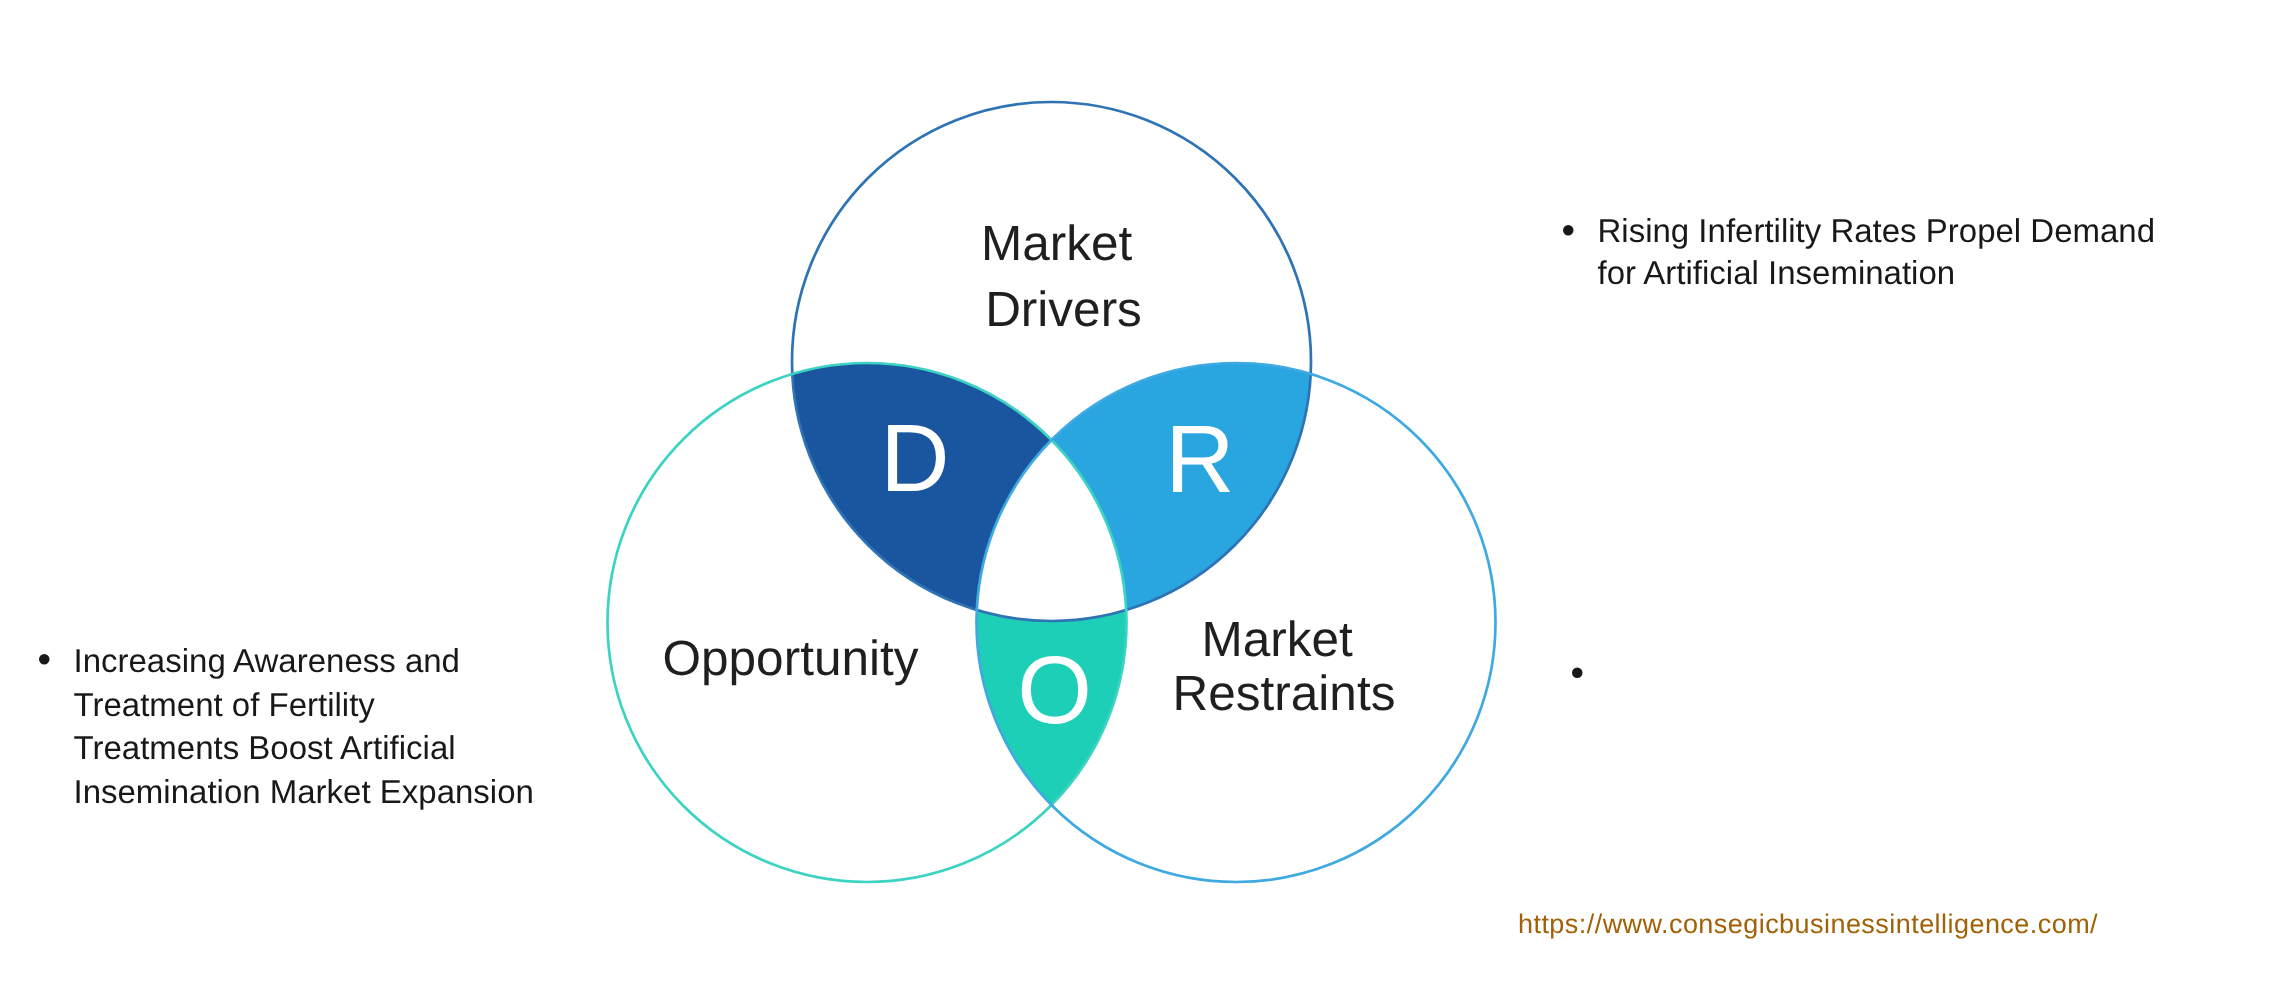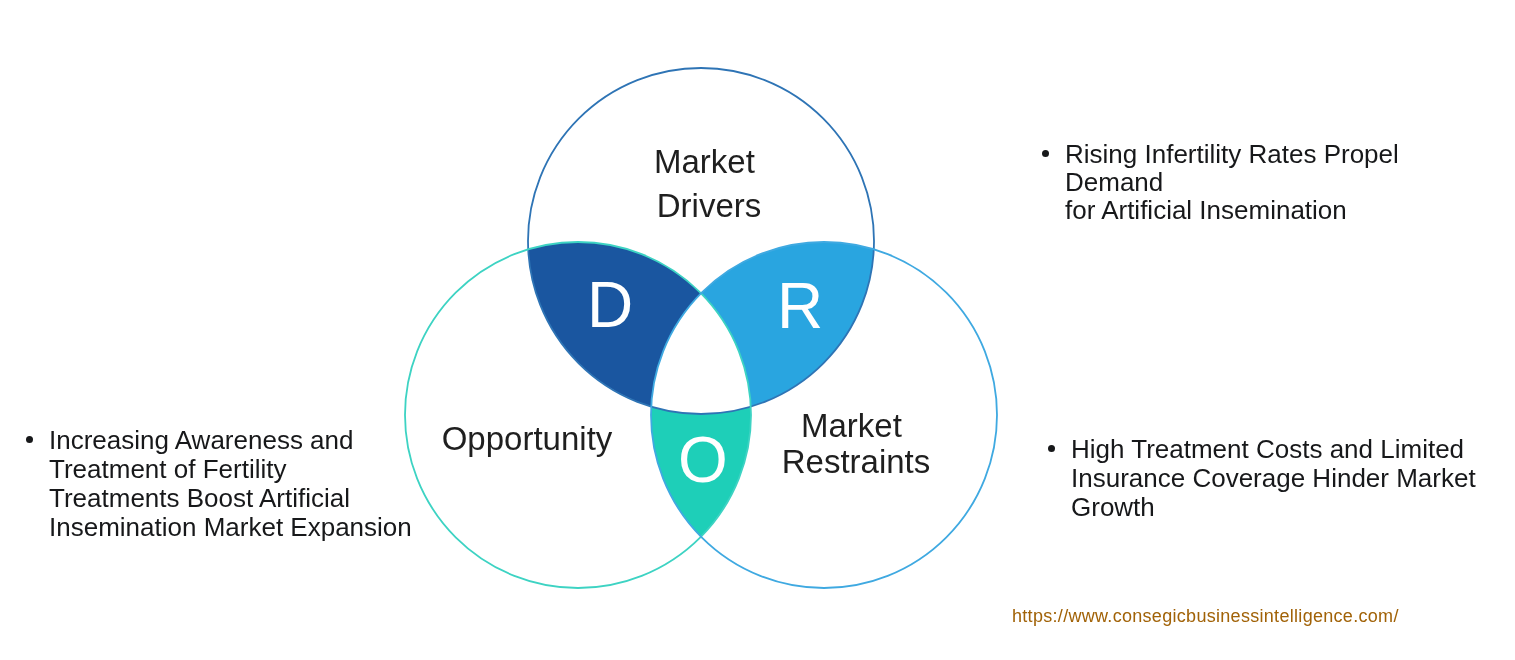--- a/index.html
+++ b/index.html
@@ -29,21 +29,21 @@
   .lens-letter {
     font-family: "Liberation Sans", sans-serif;
     font-size: 64px;
     fill: #ffffff;
   }
   .note {
     position: absolute;
     display: flex;
     align-items: flex-start;
     color: #17181a;
-    font-size: 26px;
+    font-size: 22px;
     line-height: 29px;
   }
   .note .dot {
     flex: 0 0 auto;
     width: 7px;
     height: 7px;
     border-radius: 50%;
     background: #17181a;
     margin-top: 10px;
   }
@@ -126,20 +126,17 @@
   </div>
 
   <div class="note note-rtop">
     <span class="dot"></span>
     <span class="note-text">Rising Infertility Rates Propel Demand
 for Artificial Insemination</span>
   </div>
 
   <div class="note note-rbot">
     <span class="dot"></span>
-    <span class="note-text">High Treatment Costs and Limited
-Insurance Coverage Hinder Market
-Growth</span>
   </div>
 
   <div class="footer-url">https://www.consegicbusinessintelligence.com/</div>
 
 </div>
 
 </body></html>

